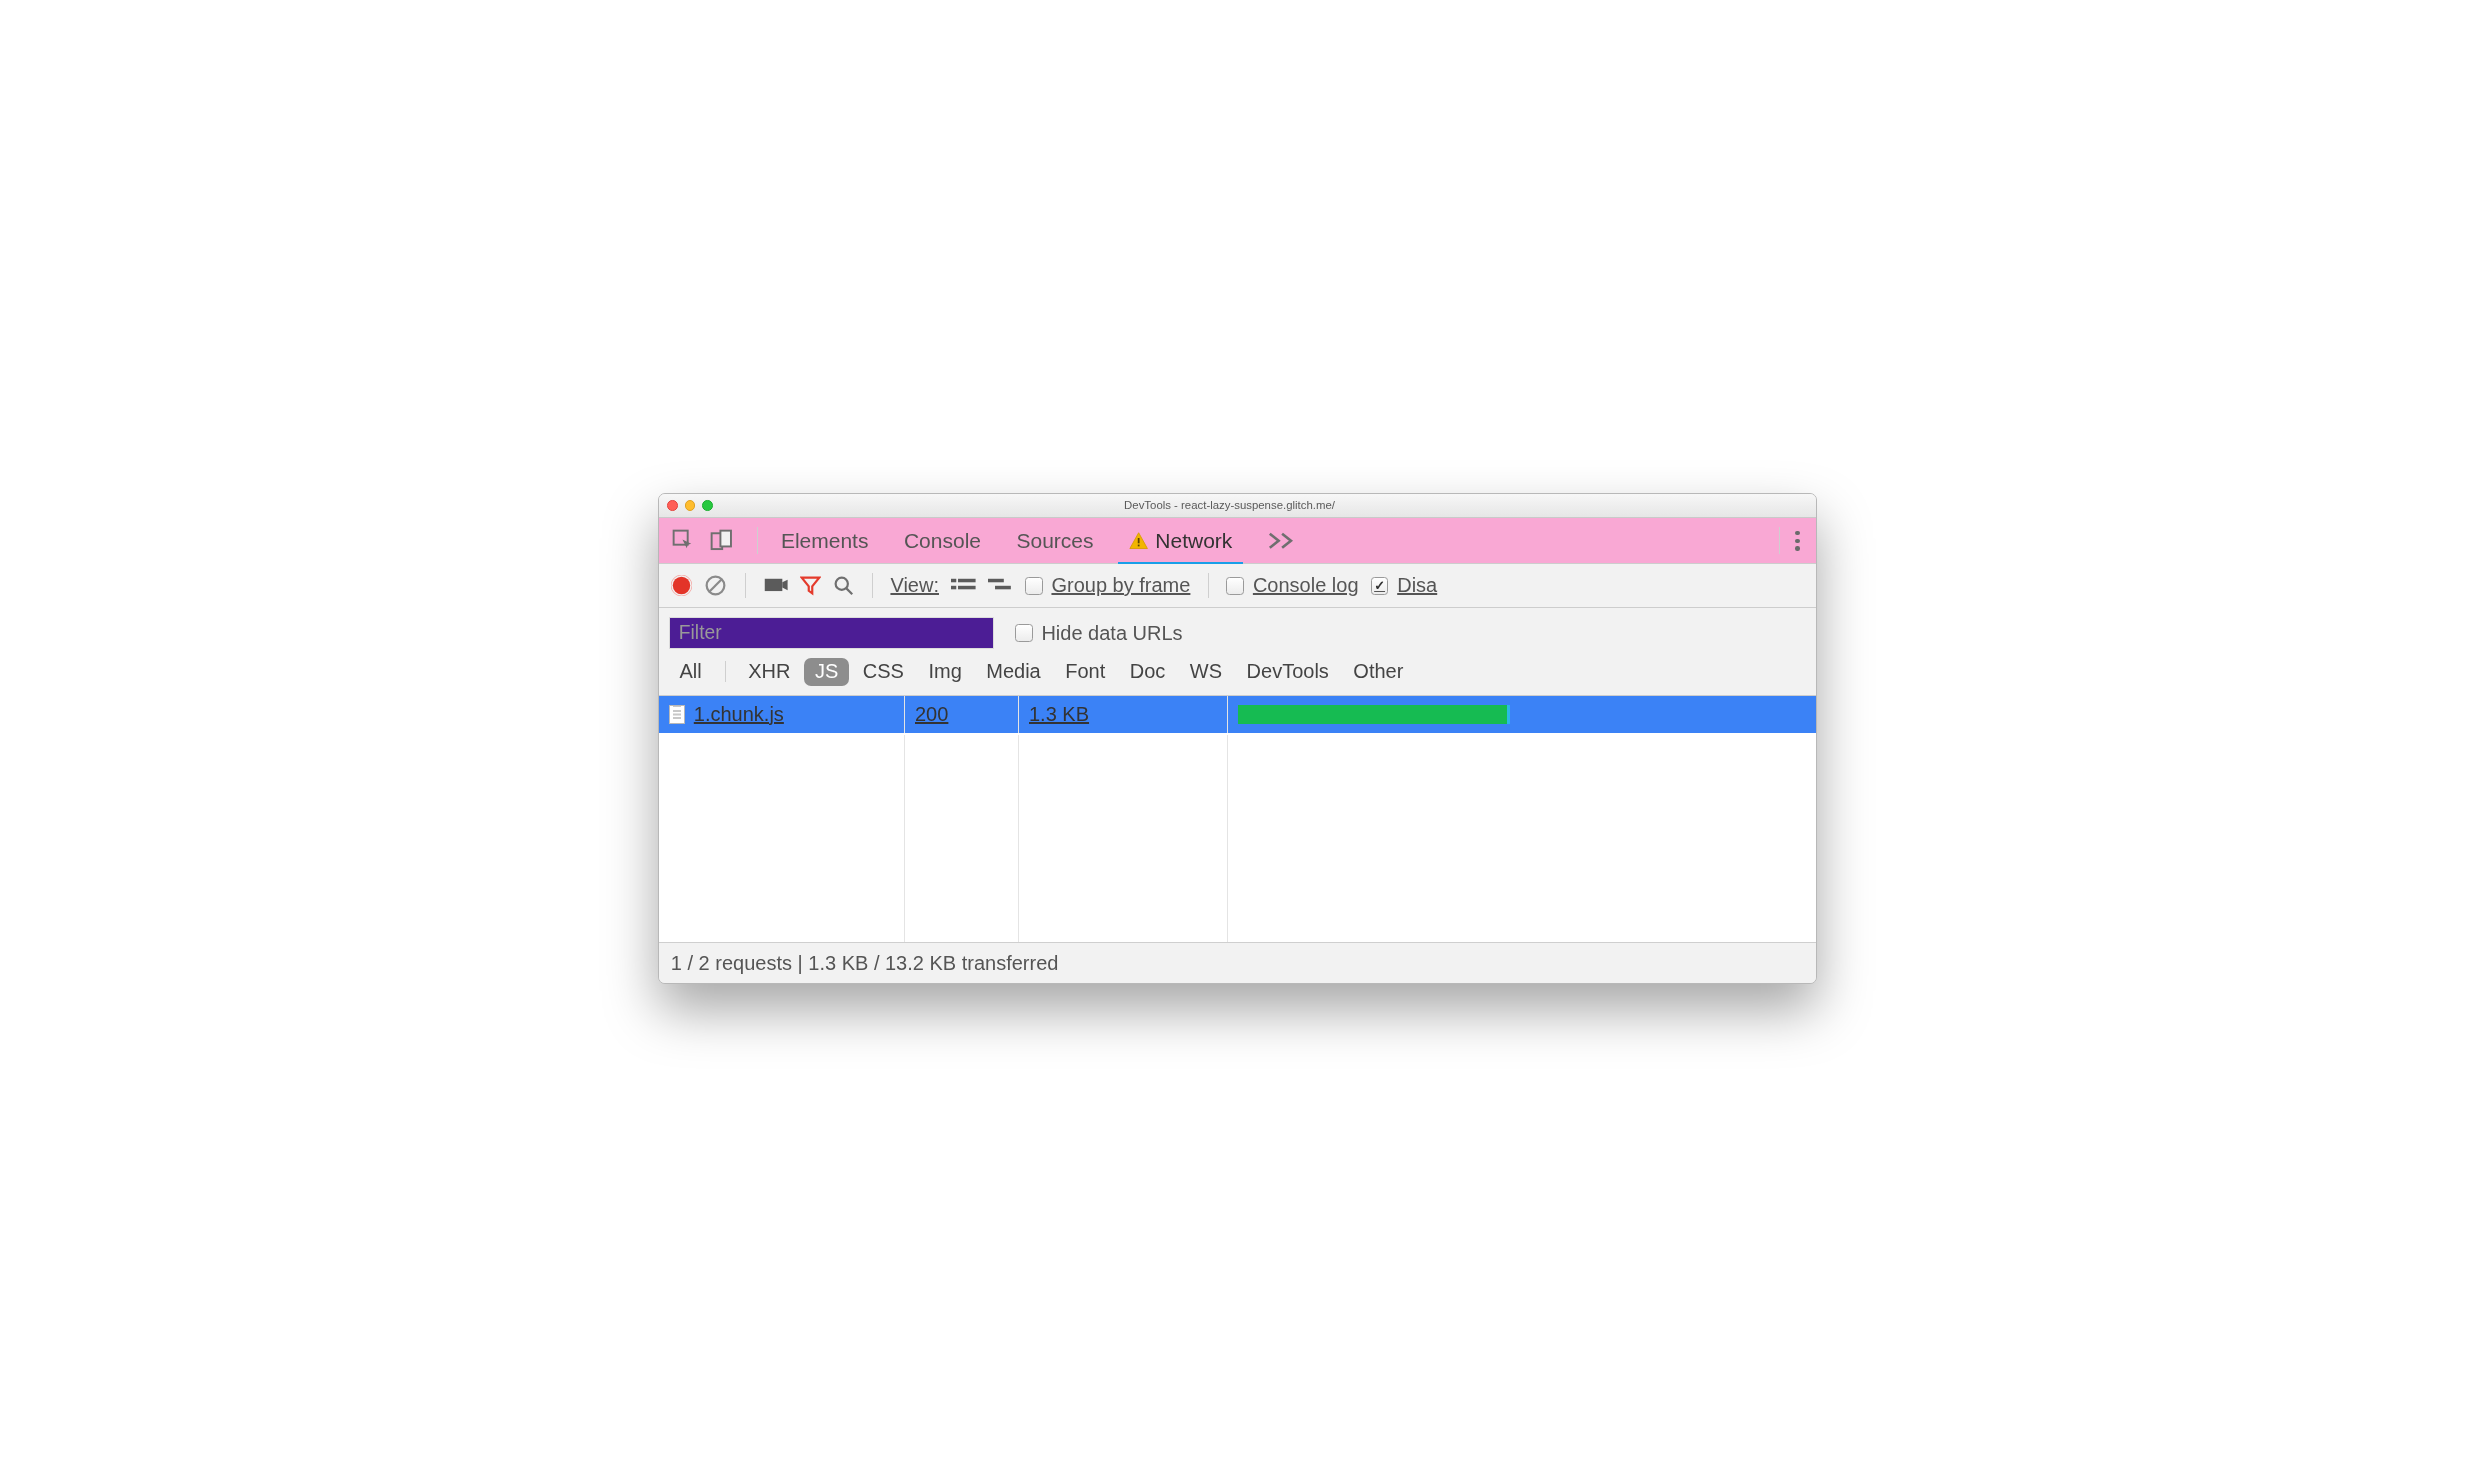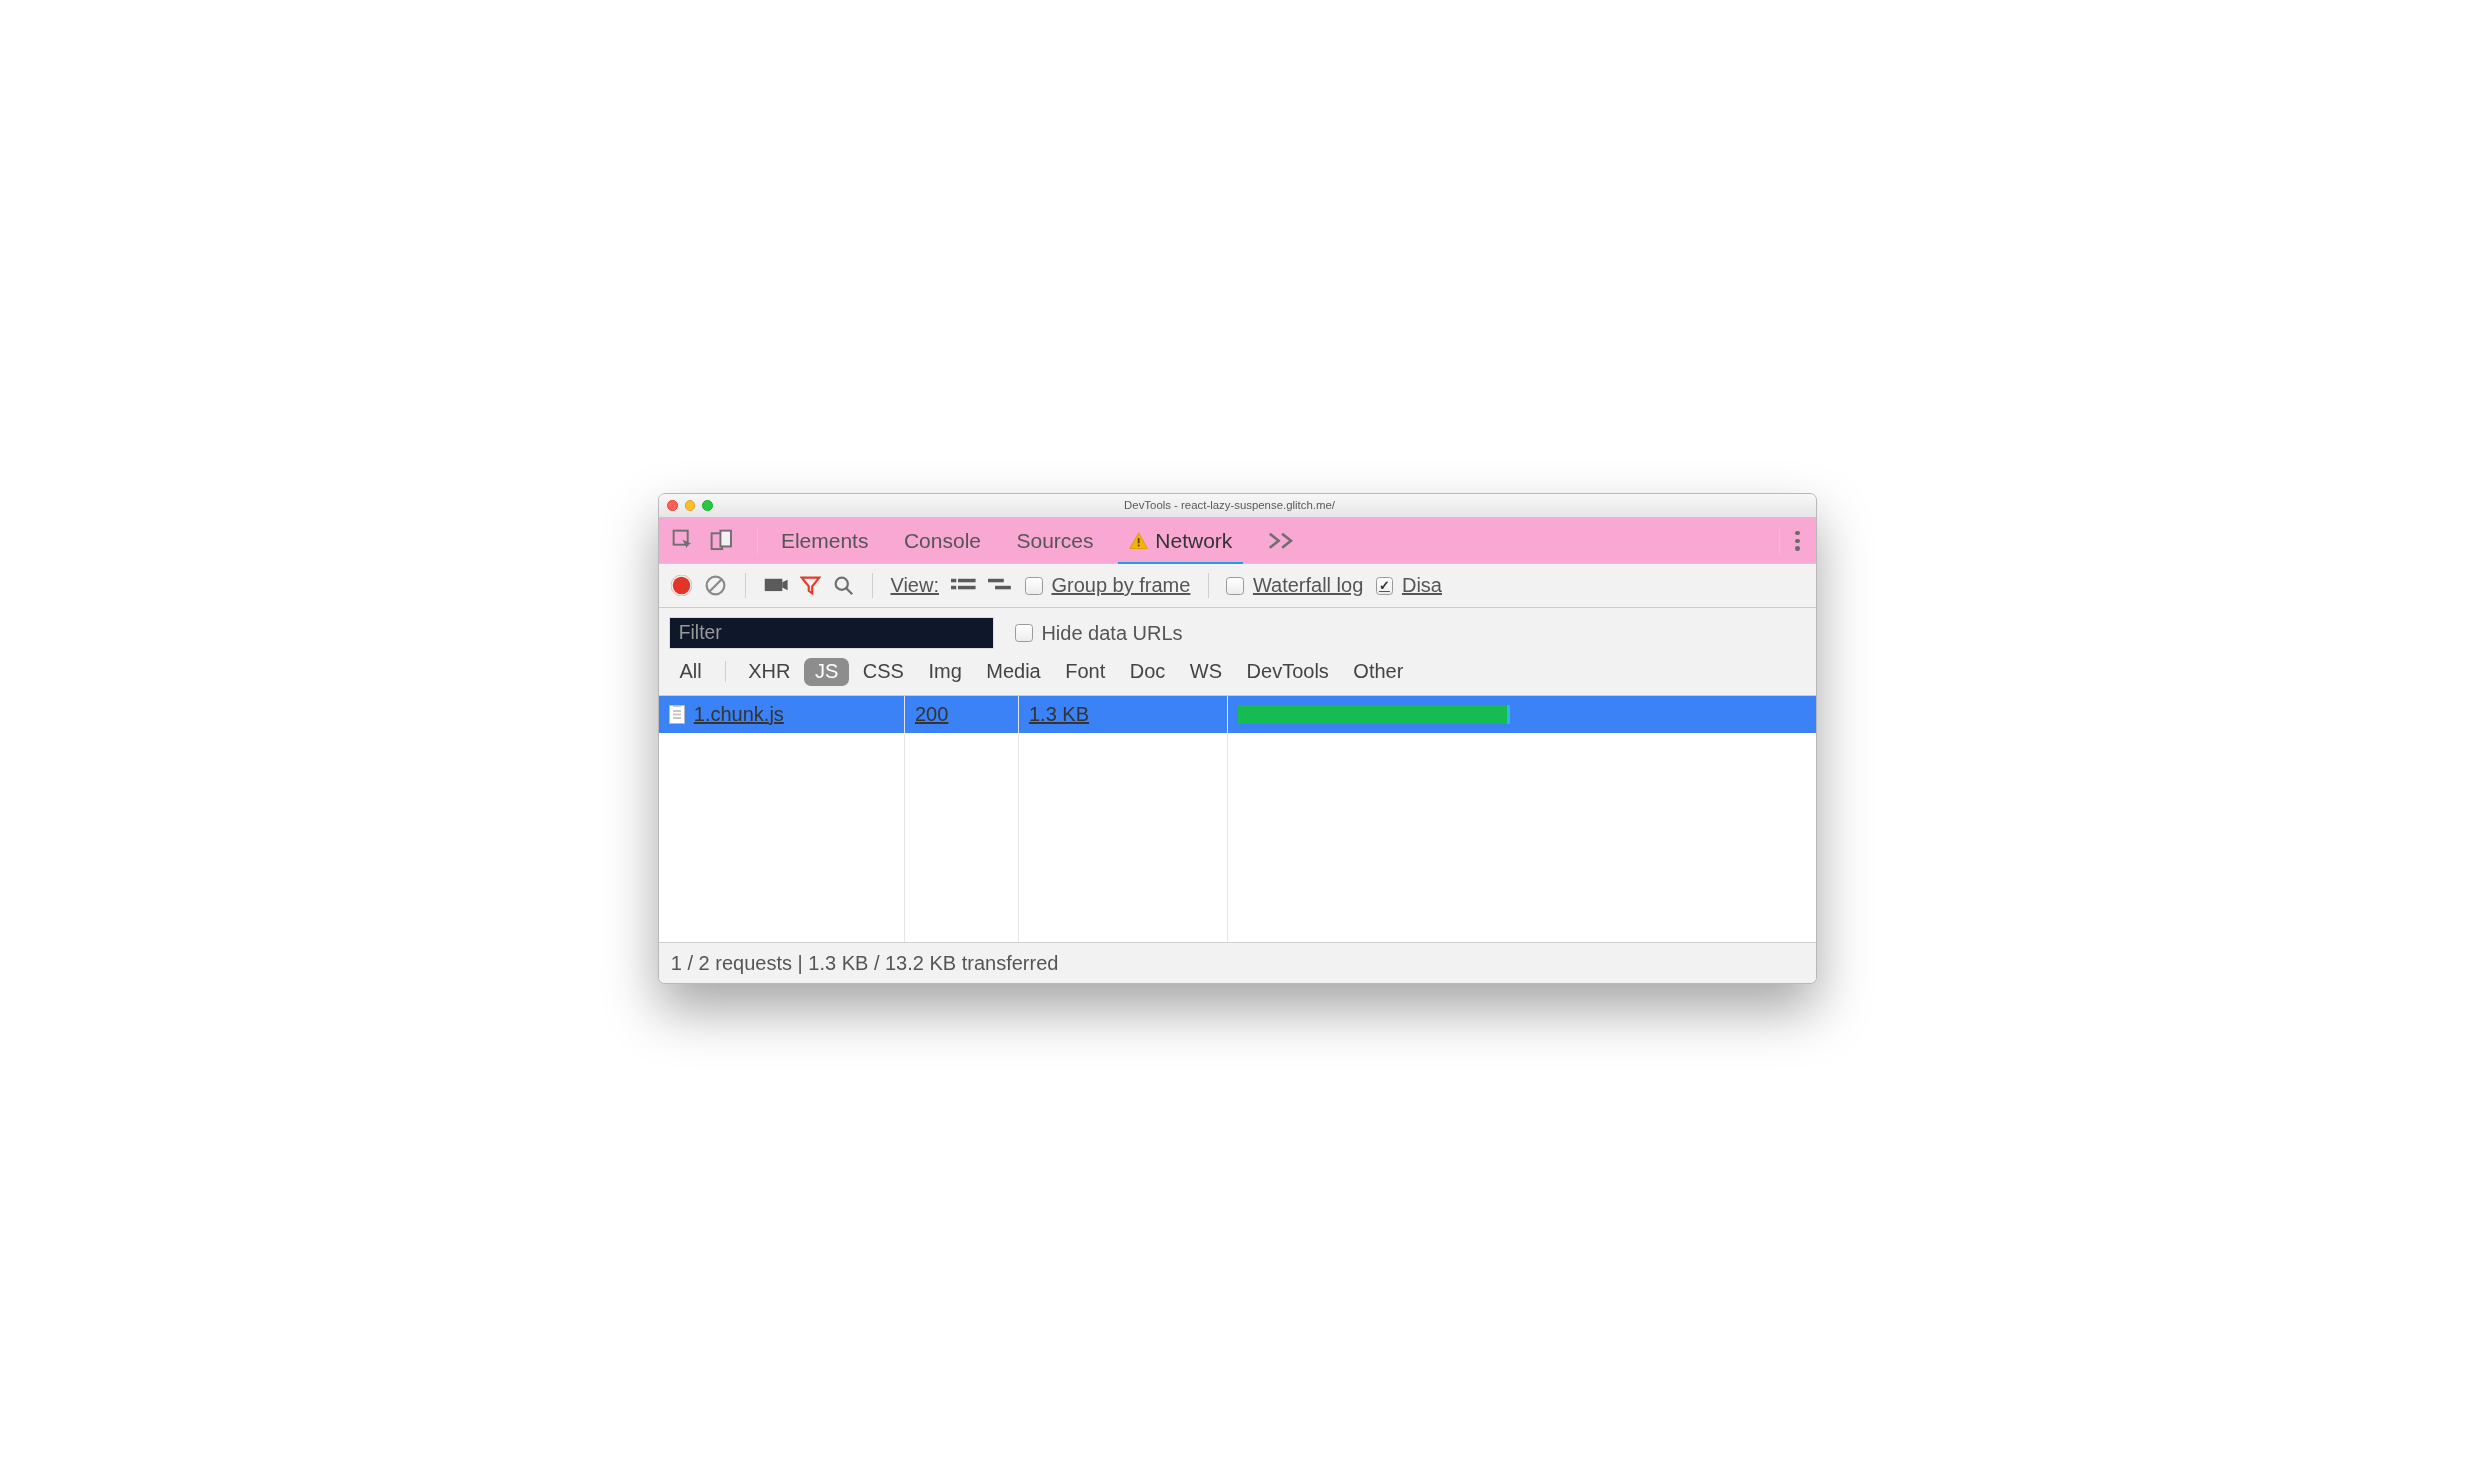--- a/index.html
+++ b/index.html
@@ -97,21 +97,21 @@
   .filter-row {
     display:flex; align-items:center;
     background:#f2f2f2;
     padding:8.8px 10.5px 5.3px 10.5px;
     gap:21px;
     font-size:20px; color:#555;
   }
   .filter-input {
     width:325px; height:32px;
     border:0.9px solid #dcdcdc;
-    background:#0f172a;
+    background:#4c1d95;
     font-size:19.3px;
     padding:0 8.8px;
     color:#888;
   }
   .filter-input::placeholder { color:#999; }
   
   .type-row {
     display:flex; align-items:center;
     background:#f2f2f2;
     border-bottom:0.9px solid #cdcdcd;
@@ -298,21 +298,21 @@
           <rect x="8" y="10" width="18" height="4" fill="#5b5b5b"></rect>
         </svg>
     </span>
     <label class="chk-wrap">
       <span class="chk"></span>
       <span>Group by frame</span>
     </label>
     <div class="divider"></div>
     <label class="chk-wrap">
       <span class="chk"></span>
-      <span>Waterfall log</span>
+      <span>Console log</span>
     </label>
     <label class="chk-wrap">
       <span class="chk checked"></span>
       <span>Disa</span>
     </label>
   </div>
 
   <div class="filter-row">
     <input class="filter-input" placeholder="Filter" style="">
     <label class="chk-wrap">

